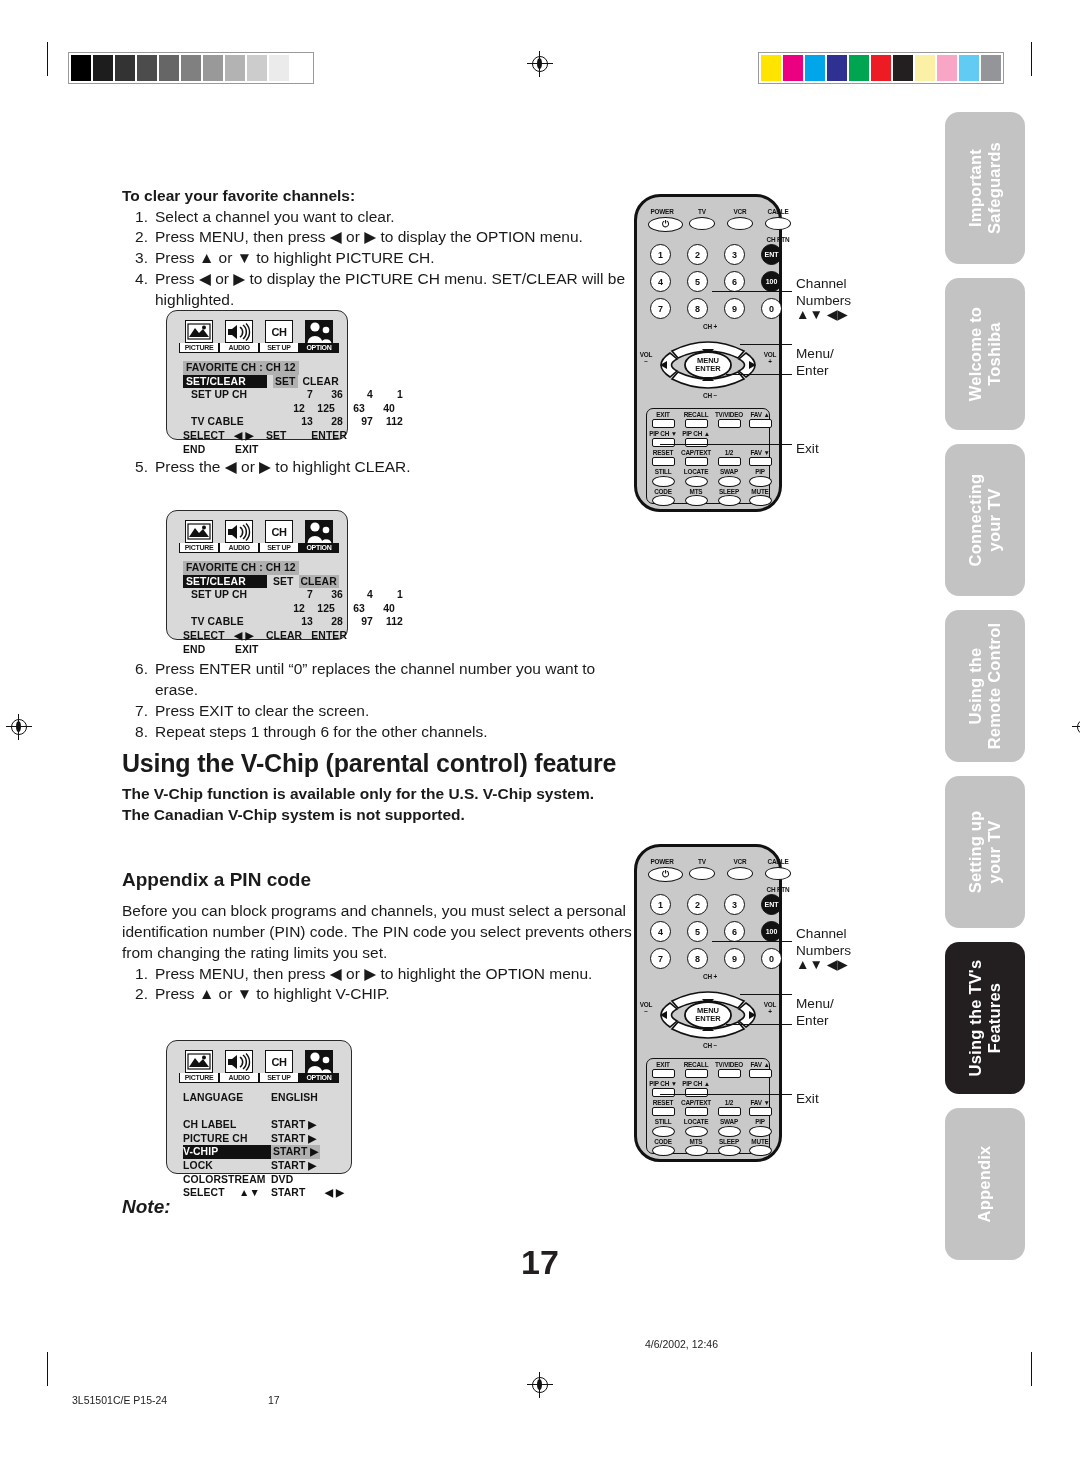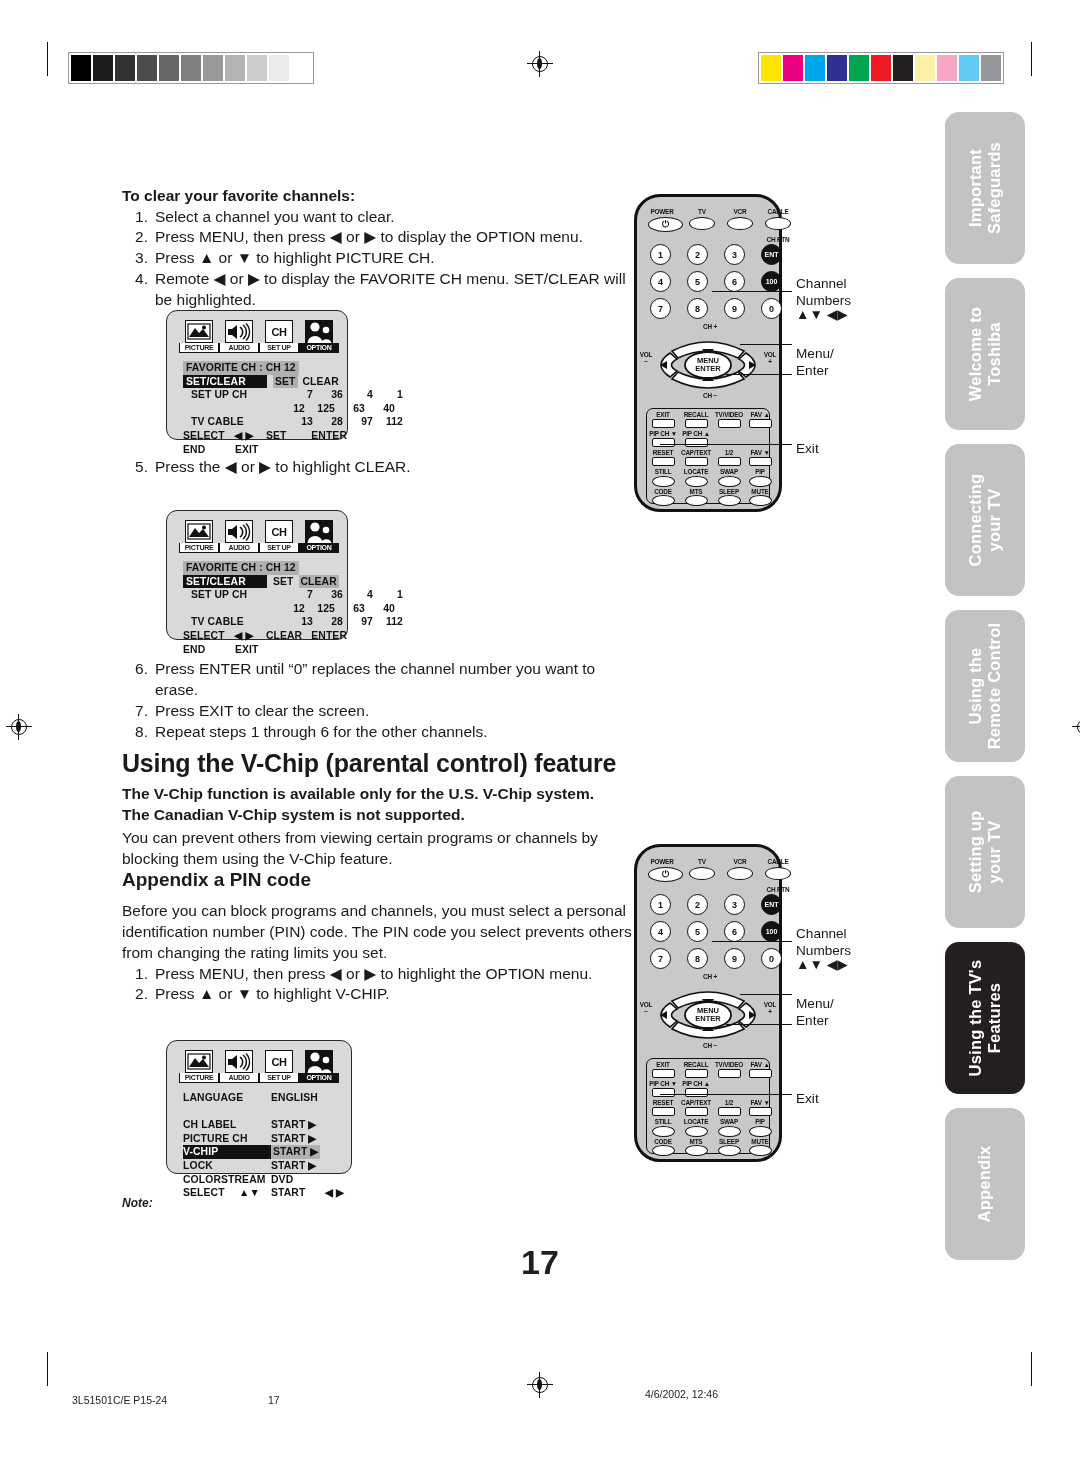--- a/index.html
+++ b/index.html
@@ -46,21 +46,21 @@
   .ol{margin:0;padding:0;list-style:none;}
   .ol li{display:flex;font-size:15.5px;line-height:1.345;}
   .ol li .num{width:26px;flex:0 0 26px;text-align:right;padding-right:7px;}
   .ol li .txt{flex:1;}
 
   h2.sect{
     font-size:25px;font-weight:bold;margin:0;letter-spacing:-.2px;line-height:1.2;
   }
   h3.sub{font-size:19px;font-weight:bold;margin:0;line-height:1.2;}
 
-  .note-title{font-weight:bold;font-style:italic;font-size:12px;}
+  .note-title{font-weight:bold;font-style:italic;font-size:19px;}
   .note-body{font-style:italic;font-size:15.5px;line-height:1.345;}
 
   .pageno{position:absolute;left:0;width:1080px;text-align:center;font-size:34px;font-weight:bold;color:#231f20;}
 
   
   .osd{
     position:absolute;background:#d9d9d9;border:1.6px solid #2a2a2a;border-radius:11px;
     box-sizing:border-box;
   }
   .osd .icons{display:flex;margin:9px 0 0 12px;}
@@ -189,21 +189,21 @@
         <li>
           <span class="num">2.</span>
           <span class="txt">Press MENU, then press ◀ or ▶ to display the OPTION menu.</span>
         </li>
         <li>
           <span class="num">3.</span>
           <span class="txt">Press ▲ or ▼ to highlight PICTURE CH.</span>
         </li>
         <li>
           <span class="num">4.</span>
-          <span class="txt">Remote ◀ or ▶ to display the FAVORITE CH menu. SET/CLEAR will be highlighted.</span>
+          <span class="txt">Press ◀ or ▶ to display the PICTURE CH menu. SET/CLEAR will be highlighted.</span>
         </li>
       </ul>
   </div>
 
   <div class="osd" id="osd-set" style="left:166px;top:310px;width:182px;height:130px;">
       <div class="icons">
         <div class="icoWrap">
           <div class="icoBox">
             <svg width="24" height="17" viewBox="0 0 24 17">
               <rect x="1" y="1" width="22" height="15" fill="#fff" stroke="#111" stroke-width="1.2"></rect>
@@ -396,21 +396,20 @@
         </li>
       </ul>
   </div>
 
   <div class="col" style="top:748px;">
     <h2 class="sect">Using the V-Chip (parental control) feature</h2>
   </div>
   <div class="col" style="top:784px;">
     <div class="h-bold">The V-Chip function is available only for the U.S. V-Chip system.</div>
     <div class="h-bold">The Canadian V-Chip system is not supported.</div>
-    <div class="p" style="margin-top:3px;">You can prevent others from viewing certain programs or channels by blocking them using the V-Chip feature.</div>
   </div>
   <div class="col" style="top:869px;">
     <h3 class="sub">Appendix a PIN code</h3>
   </div>
   <div class="col" style="top:901px;">
     <div class="p">Before you can block programs and channels, you must select a personal identification number (PIN) code. The PIN code you select prevents others from changing the rating limits you set.</div>
     <ul class="ol" id="steps-pin">
         <li>
           <span class="num">1.</span>
           <span class="txt">Press MENU, then press ◀ or ▶ to highlight the OPTION menu.</span>
@@ -667,21 +666,21 @@
       <div class="kl" style="left: 78px; top: 294px; width: 34px;">SLEEP</div>
       <div class="kl" style="left: 109px; top: 294px; width: 34px;">MUTE</div>
       <div class="kovl" style="left: 18px; top: 301px; width: 23px; height: 11px;"></div>
       <div class="kovl" style="left: 51px; top: 301px; width: 23px; height: 11px;"></div>
       <div class="kovl" style="left: 84px; top: 301px; width: 23px; height: 11px;"></div>
       <div class="kovl" style="left: 115px; top: 301px; width: 23px; height: 11px;"></div>
     </div>
 
   <div class="footer" style="left:72px;top:1394px;">3L51501C/E P15-24</div>
   <div class="footer" style="left:268px;top:1394px;">17</div>
-  <div class="footer" style="left:645px;top:1388px;">4/6/2002, 12:46</div>
+  <div class="footer" style="left:645px;top:1338px;">4/6/2002, 12:46</div>
 
 <div class="lead" style="left: 712px; top: 291px; width: 80px;"></div>
     <div class="callout" style="left: 796px; top: 276px;">Channel<br>Numbers</div>
     <div class="lead" style="left: 740px; top: 344px; width: 52px;"></div>
     <div class="callout" style="left: 796px; top: 307px;">▲▼ ◀▶</div>
     <div class="lead" style="left: 726px; top: 374px; width: 66px;"></div>
     <div class="callout" style="left: 796px; top: 346px;">Menu/<br>Enter</div>
     <div class="lead" style="left: 660px; top: 444px; width: 132px;"></div>
     <div class="callout" style="left: 796px; top: 441px;">Exit</div>
     <div class="lead" style="left: 712px; top: 941px; width: 80px;"></div>

